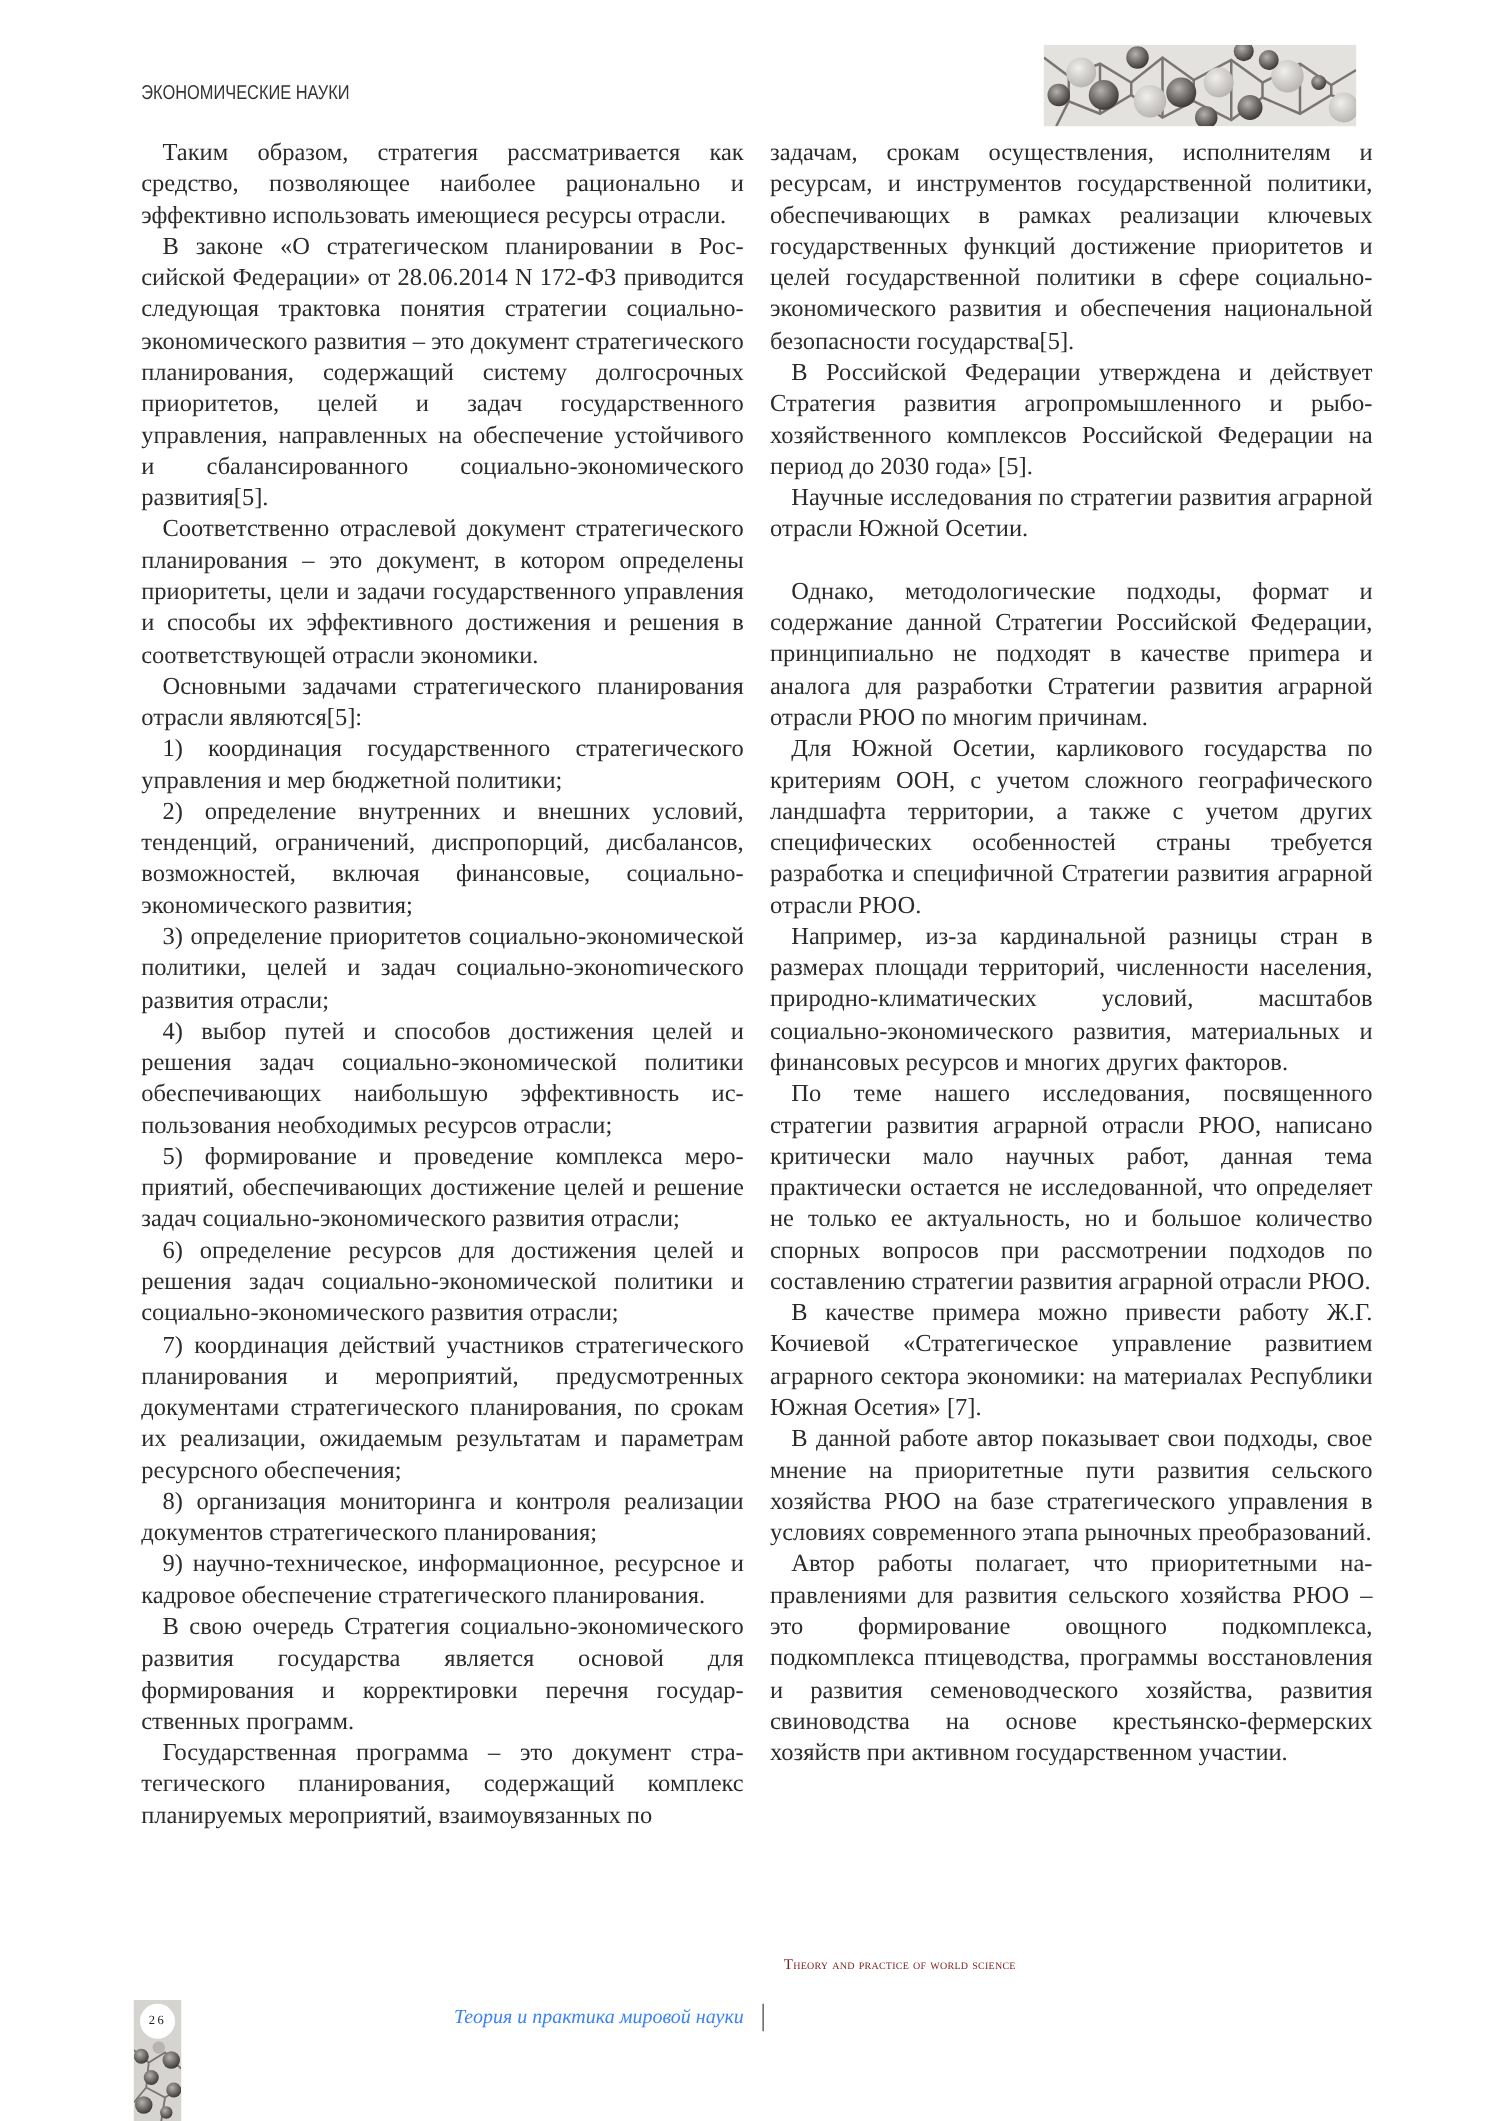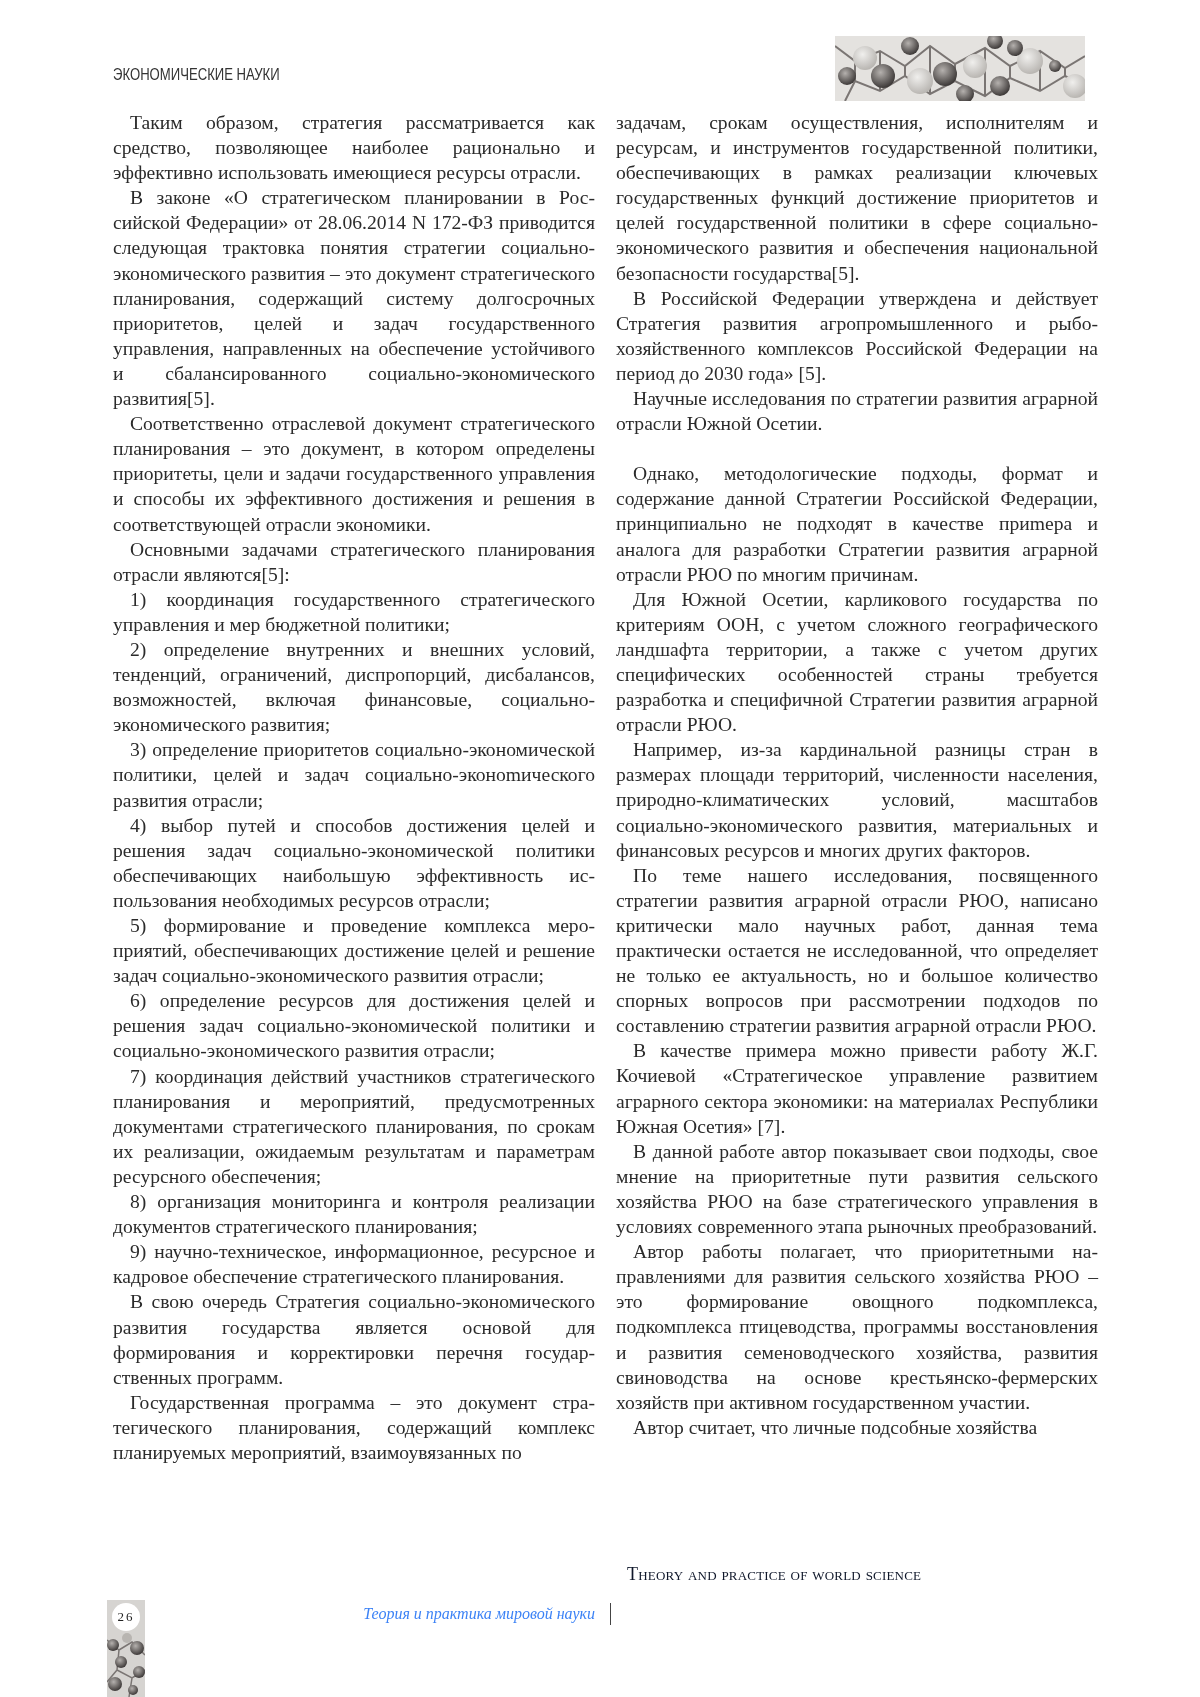--- a/index.html
+++ b/index.html
@@ -11,24 +11,24 @@
          background: #e8e6e3; }
   .col { position: absolute; top: 110px; width: 482px; font-size: 19.6px; line-height: 25.1px; text-align: justify;
          hyphens: manual; }
   .col-left { left: 113px; }
   .col-right { left: 616px; }
   .col p { margin: 0; text-indent: 17px; }
   .col p.noindent { text-indent: 0; }
   .col p.gap { margin-top: 25px; }
   .page-tile { position: absolute; left: 107px; top: 1600px; width: 38px; height: 97px; overflow: hidden; background: #d9d7d4; }
   .page-num { position: absolute; left: 112px; top: 1603px; width: 28px; height: 28px; border-radius: 50%; background: #fff;
-         font-size: 13px; text-align: center; line-height: 28px; font-family: "Liberation Serif", serif; letter-spacing: 2px; color: #222; }
+         font-size: 10px; text-align: center; line-height: 28px; font-family: "Liberation Serif", serif; letter-spacing: 2px; color: #222; }
   .footer-ru { position: absolute; left: 230px; top: 1605px; width: 365px; text-align: right; font-style: italic; font-size: 16px; color: #3b82f6; }
   .footer-sep { position: absolute; left: 610px; top: 1603px; width: 1px; height: 22px; background: #444; }
-  .footer-en { position: absolute; left: 627px; top: 1564px; font-variant: small-caps; font-size: 18px; color: #0f172a; letter-spacing: 0.2px; }
+  .footer-en { position: absolute; left: 627px; top: 1564px; font-variant: small-caps; font-size: 12px; color: #7f1d1d; letter-spacing: 0.2px; }
 </style>
 </head>
 <body>
 
 <div class="section-header">ЭКОНОМИЧЕСКИЕ НАУКИ</div>
 
 <div class="banner">
   <svg width="250" height="65" viewBox="0 0 250 65">
     <defs>
       <radialGradient id="ball" cx="40%" cy="35%" r="65%">
@@ -88,21 +88,20 @@
   <p class="noindent">задачам, срокам осуществления, исполнителям и ресурсам, и инструментов государственной поли­тики, обеспечивающих в рамках реализации клю­чевых государственных функций достижение при­оритетов и целей государственной политики в сфере социально-экономического развития и обес­печения национальной безопасности государст­ва[5].</p>
   <p>В Российской Федерации утверждена и действует Стратегия развития агропромышленного и рыбо­хозяйственного комплексов Российской Федерации на период до 2030 года» [5].</p>
   <p>Научные исследования по стратегии развития аграрной отрасли Южной Осетии.</p>
   <p class="gap">Однако, методологические подходы, формат и содержание данной Стратегии Российской Федера­ции, принципиально не подходят в качестве при­mера и аналога для  разработки Стратегии развития аграрной  отрасли РЮО по многим причинам.</p>
   <p> Для Южной Осетии, карликового государства по критериям ООН, с учетом сложного географическо­го ландшафта территории, а также с учетом других специфических особенностей страны требуется разработка и специфичной Стратегии развития аграрной отрасли РЮО.</p>
   <p>Например, из-за кардинальной разницы стран в размерах площади территорий, численности насе­ления, природно-климатических условий, масшта­бов социально-экономического развития, матери­альных и финансовых ресурсов и многих других факторов.</p>
   <p>По теме нашего исследования, посвященного стратегии развития аграрной отрасли РЮО, напи­сано критически мало научных работ, данная тема практически остается не исследованной, что опре­деляет не только ее актуальность, но и большое количество спорных вопросов при рассмотрении подходов по составлению стратегии развития аграр­ной отрасли РЮО.</p>
   <p>В качестве примера можно привести работу Ж.Г. Кочиевой «Стратегическое управление развитием аграрного сектора экономики: на материалах Респу­блики Южная Осетия» [7].</p>
   <p>В данной работе автор показывает свои подходы, свое мнение на приоритетные пути развития сель­ского хозяйства РЮО на базе стратегического управ­ления в условиях современного этапа рыночных преобразований.</p>
   <p>Автор работы полагает, что приоритетными на­правлениями для развития сельского хозяйства РЮО – это формирование овощного подкомплекса, подкомплекса птицеводства, программы восстанов­ления и развития семеноводческого хозяйства, раз­вития свиноводства на основе крестьянско-фермер­ских хозяйств при активном государственном участии.</p>
-  <p>Автор считает, что личные подсобные хозяйства</p>
 </div>
 
 <div class="page-tile">
   <svg width="38" height="97" viewBox="0 0 38 97">
     <rect width="38" height="97" fill="#d6d4d1"></rect>
     <g stroke="#7a7573" stroke-width="1.5" fill="none">
       <path d="M0 40 L12 50 L25 42 L38 55 M12 50 L10 70 L25 78 L38 70 M10 70 L0 82 M25 78 L22 97"></path>
     </g>
     <circle cx="6" cy="45" r="6" fill="url(#ball)"></circle>
     <circle cx="30" cy="48" r="7" fill="url(#ball)"></circle>

